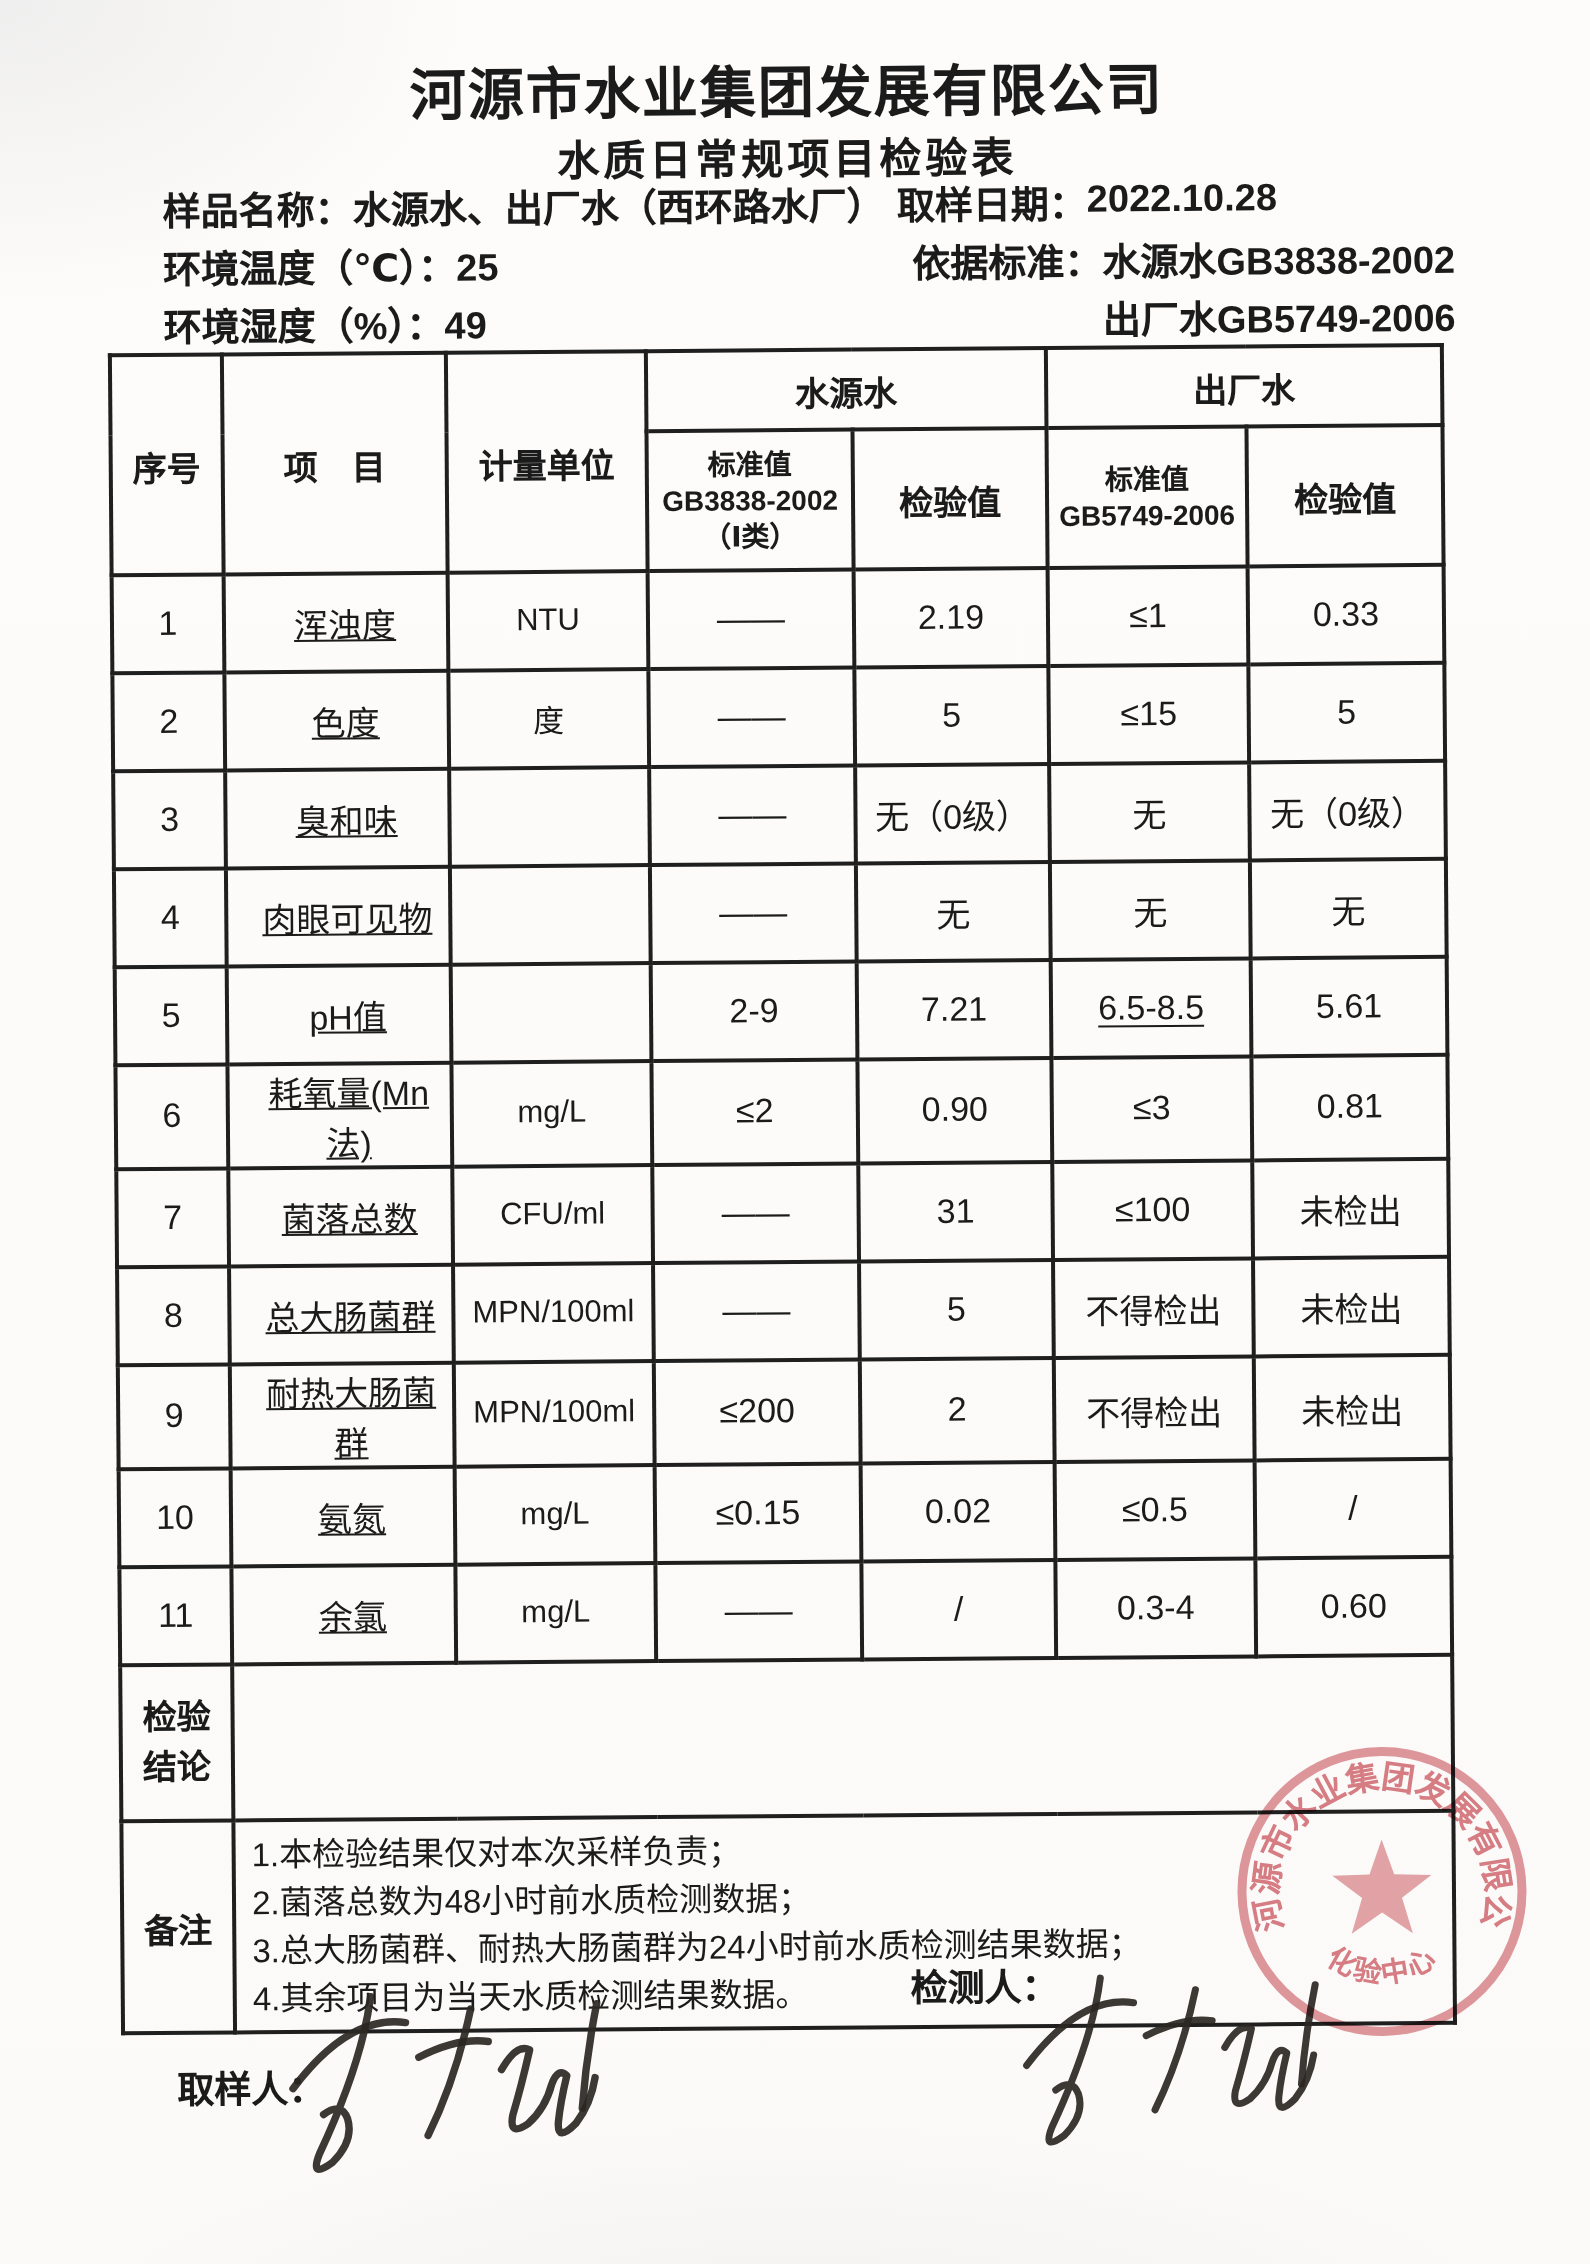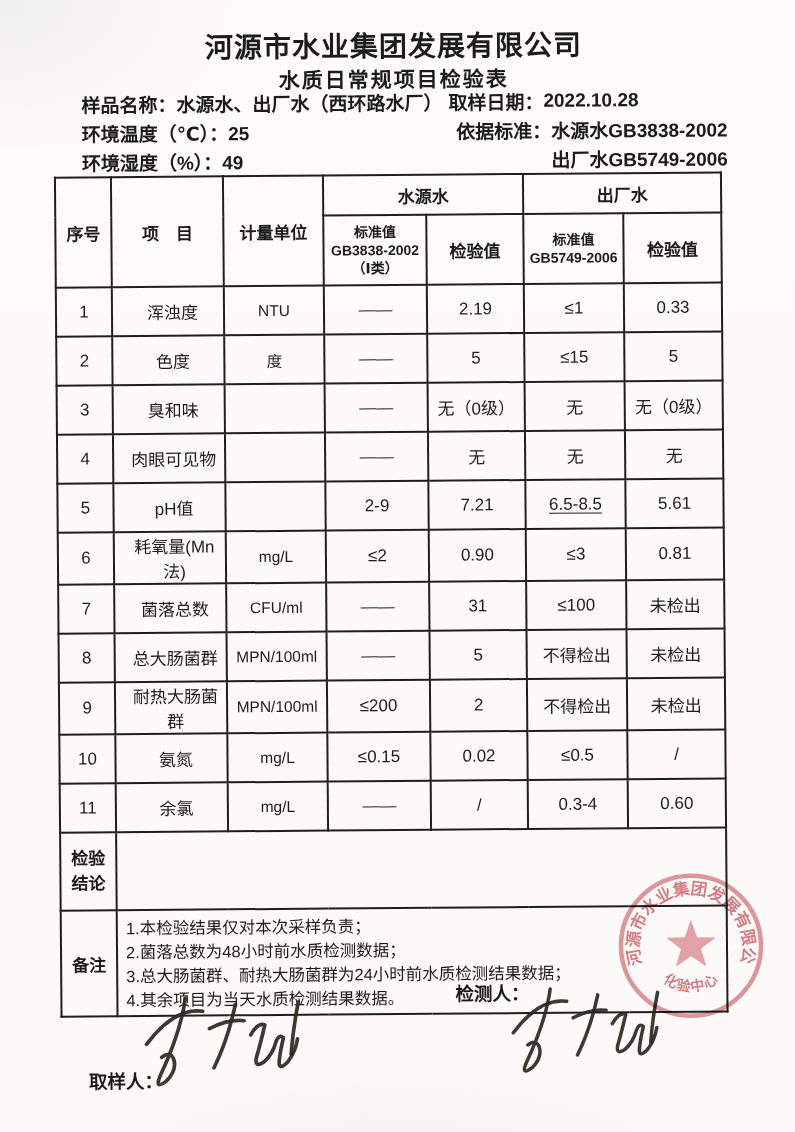--- a/index.html
+++ b/index.html
@@ -28,34 +28,34 @@
   table.report { position:absolute; left:57px; top:174px; width:666px;
     border-collapse:collapse; table-layout:fixed; }
   table.report th, table.report td {
     border:2px solid #1f1f1f; text-align:center; vertical-align:middle;
     font-size:17px; padding:0; overflow:hidden; }
   thead th { font-weight:600; }
   tr.h1 { height:40px; }
   tr.h2 { height:70px; }
   tbody tr.data { height:49px; }
   .sub-lines span { display:block; font-size:14px; line-height:18px; font-weight:600; }
-  .c-item { text-align:left; padding-left:9px !important; }
+  .c-item { text-align:left; padding-left:9px !important;text-decoration:underline; }
   .c-unit { font-size:15.5px !important; }
   .c-oval { font-weight:400; }
   .u { text-decoration:underline; text-underline-offset:3px; }
 
   tr.r-conclusion { height:78px; }
   .label-cell span { display:block; font-size:17px; line-height:25px; font-weight:600; }
   tr.r-remarks { height:106px; }
   .remarks-label { font-size:17.5px; font-weight:600; }
   .remarks-content { text-align:left !important; vertical-align:top !important; padding:5px 4px 0 8px !important; }
   .remarks-content div { font-size:16.5px; line-height:24px; white-space:nowrap; }
 
   .sign-label { position:absolute; font-size:18.5px; font-weight:600; white-space:nowrap; }
-  #sampler-label { left:85px; top:1028px;margin-top:37px; }
+  #sampler-label { left:85px; top:1028px; }
   #tester-label  { left:452px; top:980px; }
   .sig { position:absolute; }
   #sig-1 { left:126px; top:988px; }
   #sig-2 { left:494px; top:982px; }
   .sig path { fill:none; stroke:#2b2723; stroke-width:3.4; stroke-linecap:round; stroke-linejoin:round; opacity:.92; }
 
   .stamp { position:absolute; left:612px; top:872px; width:152px; height:152px;
     mix-blend-mode:multiply; opacity:.92; }
   .stamp text { font-family:"Liberation Sans","DejaVu Sans",sans-serif; font-weight:700;
     fill:rgba(198,74,84,.78); }

